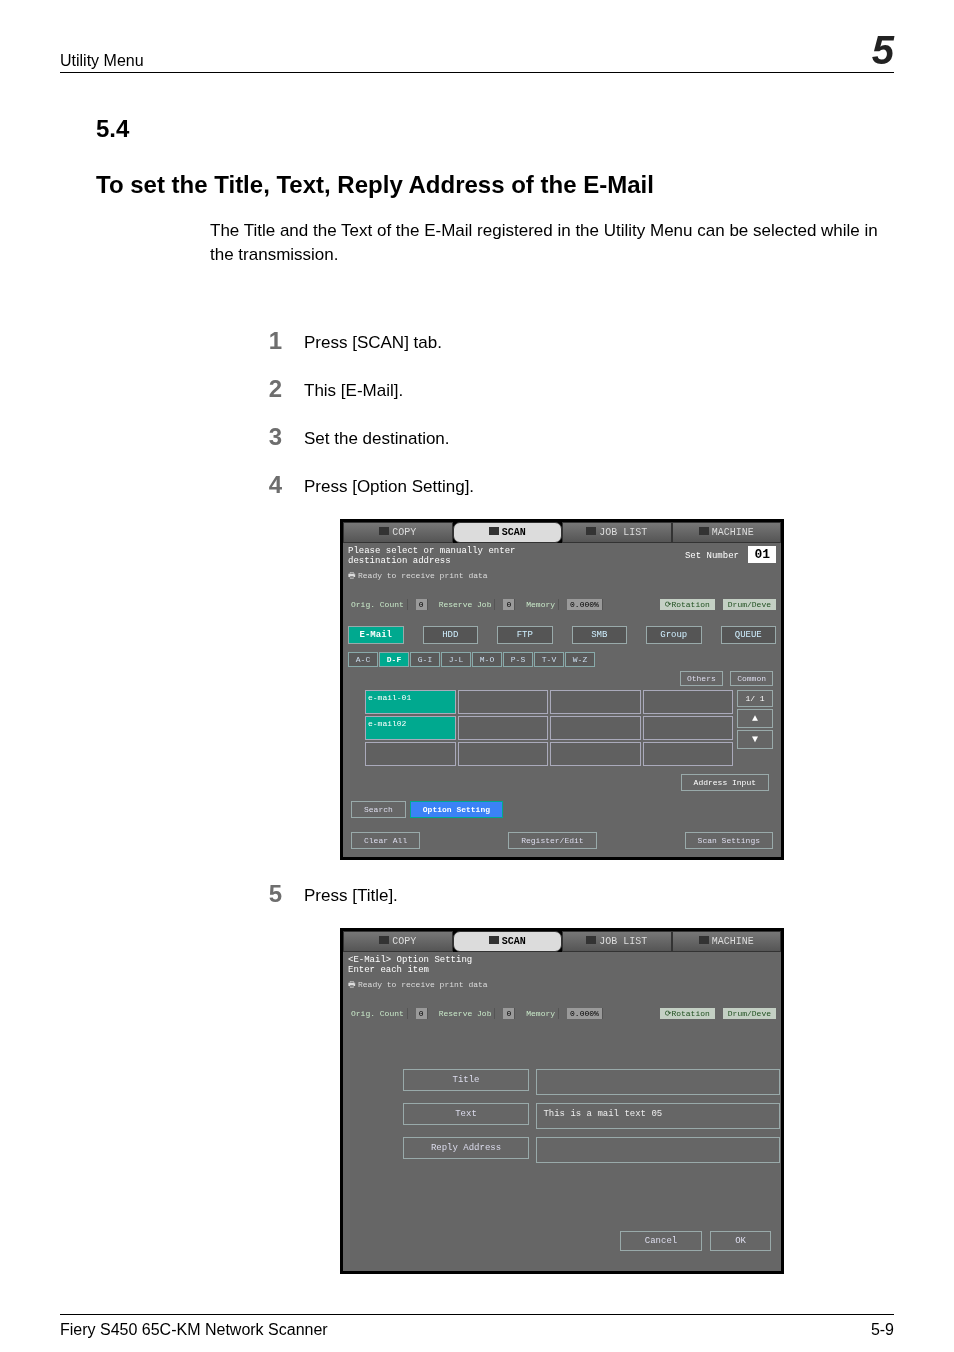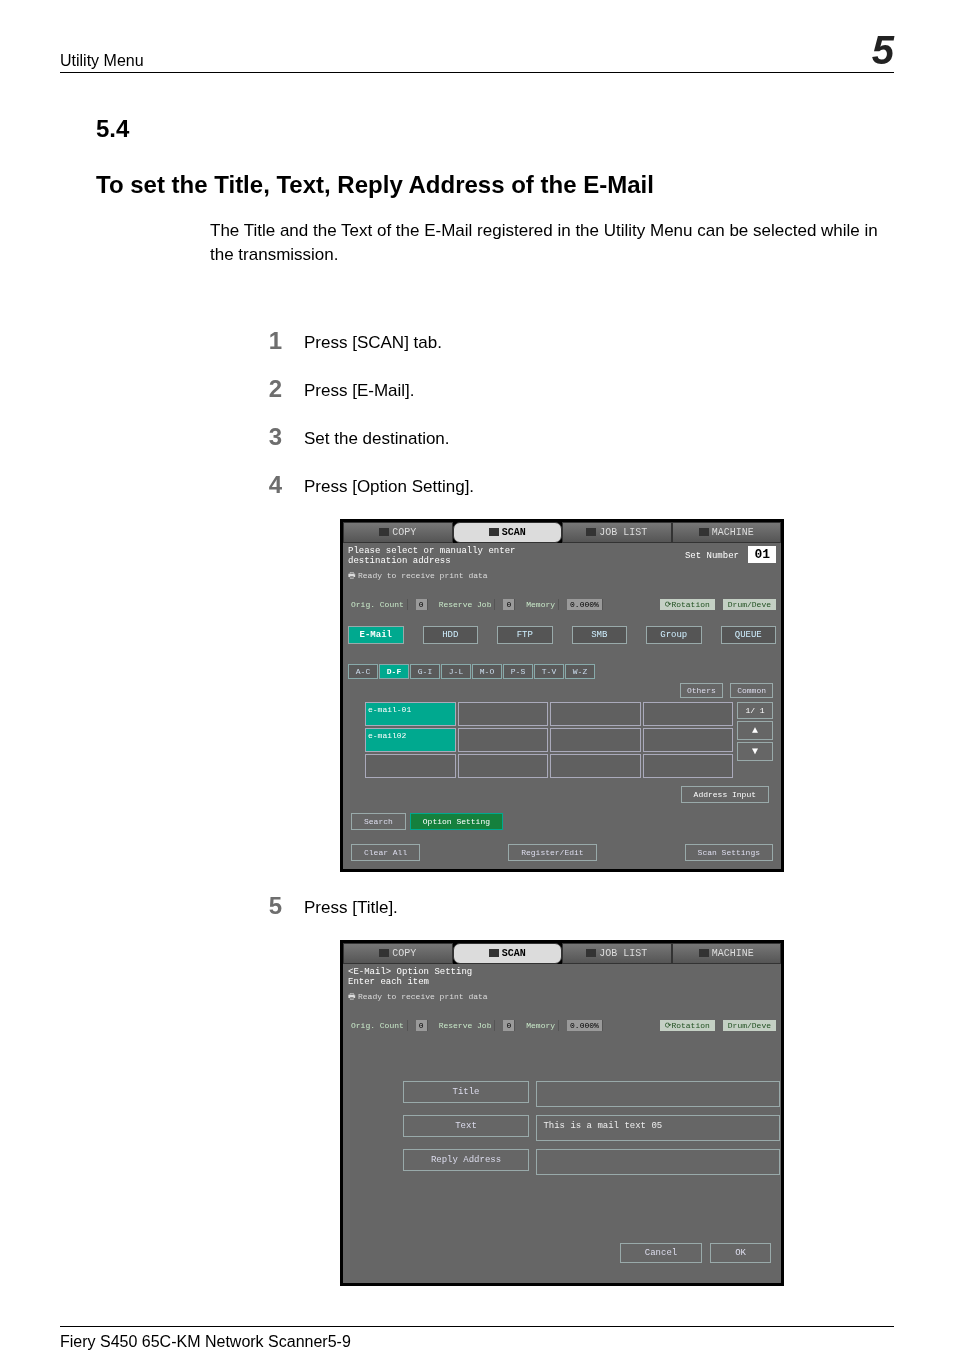--- a/index.html
+++ b/index.html
@@ -94,21 +94,20 @@
   }
   .tab {
     flex: 1;
     background: linear-gradient(#777, #555);
     color: #ddd;
     text-align: center;
     padding: 4px 0;
     font-size: 10px;
     border: 1px solid #333;
     display: flex;
-    align-items: center;
     justify-content: center;
     gap: 3px;
   }
   .tab.active {
     background: #dcdcdc;
     color: #000;
     font-weight: bold;
     border-radius: 7px;
   }
   .tab .ic { width:10px; height:8px; background:#333; display:inline-block; }
@@ -147,21 +146,21 @@
     color: #000;
     padding: 1px 3px;
     border-right: 1px solid #555;
   }
   .status-row .lbl { color:#c8e8c8; background:transparent; }
   .status-row .rot { background:#c4d0c4; color:#205020; margin-left:auto; padding:1px 5px; }
   .status-row .drum { background:#c4d0c4; color:#205020; padding:1px 5px; }
   .maintab-row {
     display: flex;
     gap: 19px;
-    margin: 12px 5px 20px 5px;
+    margin: 12px 5px 8px 5px;
     border-radius: 9px;
   }
   .maintab {
     flex: 1;
     border: 1px solid #9aa;
     color: #cfefff;
     text-align: center;
     padding: 3px 0;
     font-size: 9px;
     background: #555;
@@ -233,21 +232,21 @@
     gap: 4px;
     margin: 10px 8px 4px 8px;
     align-items: center;
   }
   .b-btn {
     border: 1px solid #9aa;
     padding: 3px 12px;
     font-size: 8px;
     color:#dde;
   }
-  .b-btn.highlight { background:#15803d; color:#fff; font-weight:normal; border-color:#00a98f; }
+  .b-btn.highlight { background:#3b82f6; color:#fff; font-weight:bold; border-color:#00a98f; }
   .footer-btns {
     display: flex;
     justify-content: space-between;
     margin: 14px 8px 8px 8px;
   }
   
   .opt-body {
     padding: 4px 0 10px 0;
   }
   .opt-btn-col {
@@ -285,20 +284,21 @@
     border: 1px solid #9aa;
     padding: 4px 24px;
     font-size: 9px;
     color:#dde;
   }
   
   .page-footer {
     border-top: 1px solid #000;
     margin-top: 40px;
     display: flex;
+    justify-content: space-between;
     padding-top: 6px;
     font-size: 16px;
   }
 </style>
 </head>
 <body>
 
 <div class="page">
 
   <div class="header-row">
@@ -313,21 +313,21 @@
 
   <p class="intro-text">The Title and the Text of the E-Mail registered in the Utility Menu can be selected while in the transmission.</p>
 
   <ol class="steps">
     <li>
       <span class="step-num">1</span>
       <span class="step-text">Press [SCAN] tab.</span>
     </li>
     <li>
       <span class="step-num">2</span>
-      <span class="step-text">Press [E-Mail].</span>
+      <span class="step-text">This [E-Mail].</span>
     </li>
     <li>
       <span class="step-num">3</span>
       <span class="step-text">Set the destination.</span>
     </li>
     <li>
       <span class="step-num">4</span>
       <span class="step-text">Press [Option Setting].</span>
     </li>
   </ol>

